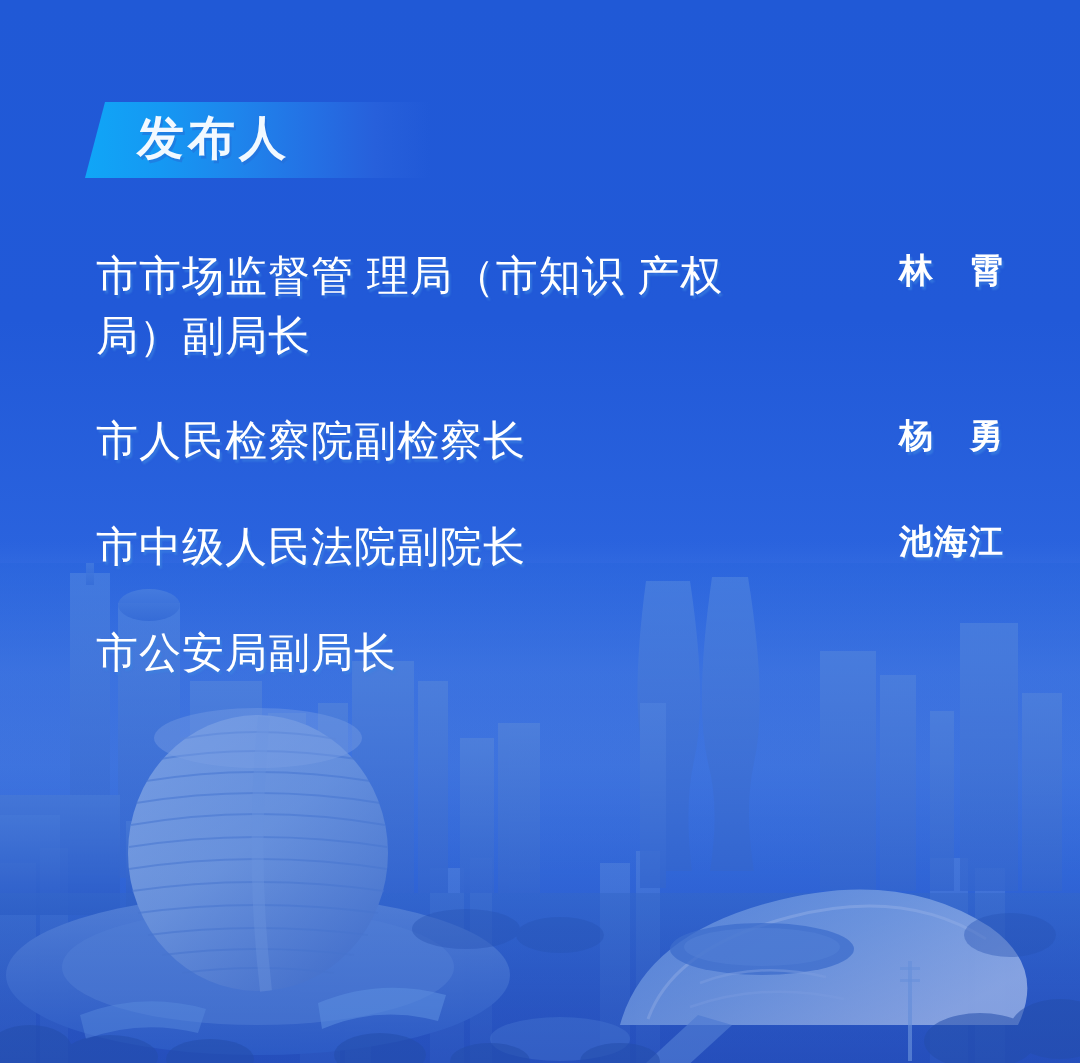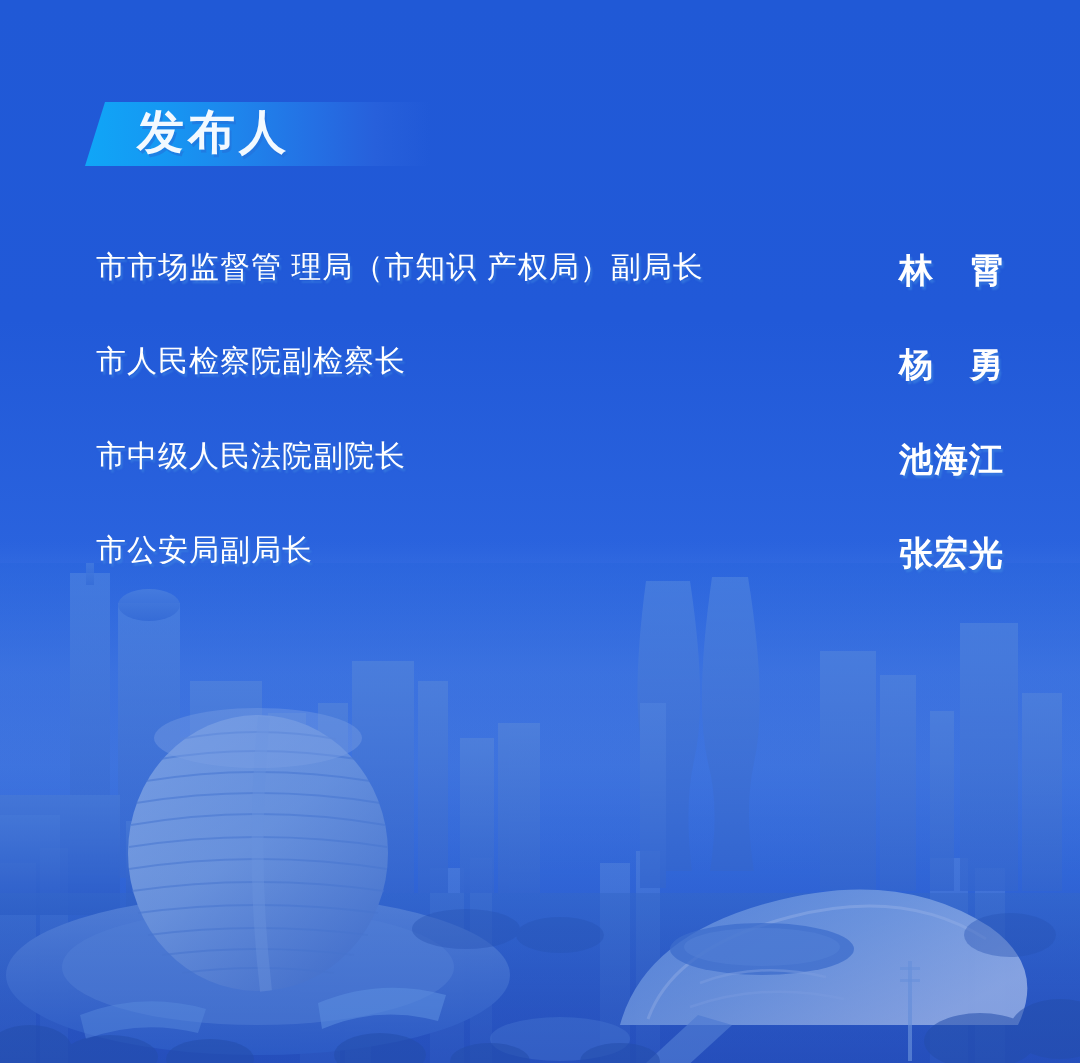--- a/index.html
+++ b/index.html
@@ -70,21 +70,21 @@
     pointer-events: none;
     mix-blend-mode: normal;
   }
 
   
   .banner {
     position: absolute;
     left: 85px;
     top: 102px;
     width: 345px;
-    height: 64px;
+    height: 76px;
   }
   .banner-shape {
     position: absolute;
     inset: 0;
     background: linear-gradient(90deg,
       #10a6f7 0%,
       #1598f3 22%,
       #1e85ec 44%,
       #2470e4 66%,
       #2760db 84%,
@@ -114,21 +114,21 @@
   .row {
     position: relative;
     display: flex;
     align-items: flex-start;
     justify-content: space-between;
     margin-bottom: 46px;
   }
   .row:last-child { margin-bottom: 8px; }
 
   .title {
-    font-size: 30px;
+    font-size: 42px;
     line-height: 1.42;
     color: #ffffff;
     letter-spacing: 1px;
     max-width: 660px;
     text-shadow: 2px 3px 2px rgba(60,130,225,0.65);
   }
 
   .name {
     font-size: 34px;
     font-weight: bold;
@@ -315,17 +315,16 @@
       <div class="name">杨　勇</div>
     </div>
 
     <div class="row">
       <div class="title">市中级人民法院副院长</div>
       <div class="name">池海江</div>
     </div>
 
     <div class="row">
       <div class="title">市公安局副局长</div>
-      <div class="name">张宏光</div>
     </div>
 
   </div>
 </div>
 
 </body></html>

